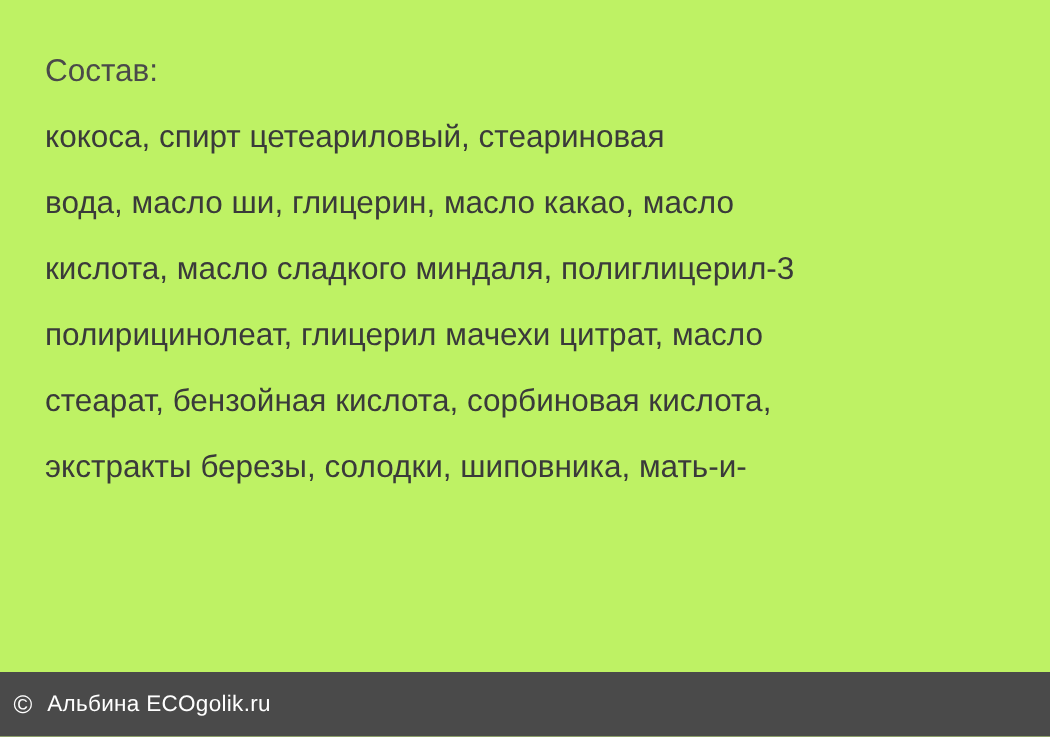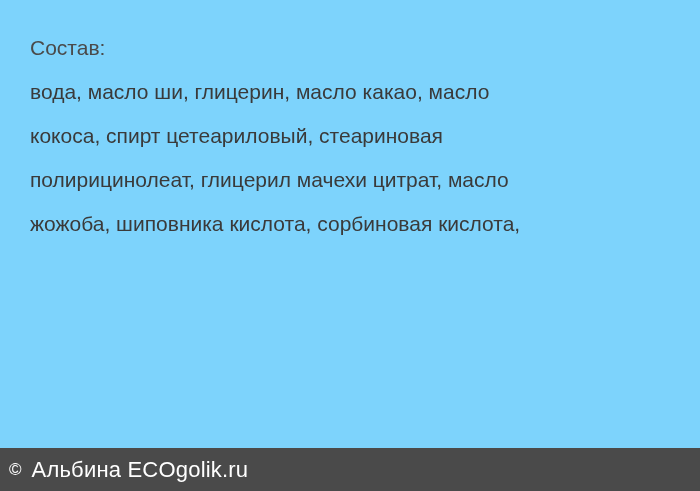--- a/index.html
+++ b/index.html
@@ -10,21 +10,21 @@
     width: 700px;
     height: 491px;
     background: #ffffff;
     font-family: "Liberation Sans", sans-serif;
     overflow: hidden;
     position: relative;
   }
   .page {
     position: absolute;
     inset: 0;
-    background: #7dd3fc;
+    background: #bef264;
   }
   .content {
     position: absolute;
     left: 30px;
     top: 26px;
     right: 20px;
   }
   .heading {
     font-size: 21px;
     line-height: 44px;
@@ -51,37 +51,39 @@
     color: #ffffff;
   }
   .wm-copy {
     font-size: 17px;
     margin-left: 9px;
     margin-right: 10px;
     line-height: 1;
     color: #ffffff;
   }
   .wm-text {
-    font-size: 22px;
+    font-size: 15px;
     letter-spacing: 0.2px;
     color: #ffffff;
     text-align: center;
   }
 </style>
 </head>
 <body>
 
 <div class="page">
   <div class="content">
     <div class="heading">Состав:</div>
     <div class="ingredients">
+      <div class="ing-line">кокоса, спирт цетеариловый, стеариновая</div>
       <div class="ing-line">вода, масло ши, глицерин, масло какао, масло</div>
-      <div class="ing-line">кокоса, спирт цетеариловый, стеариновая</div>
+      <div class="ing-line">кислота, масло сладкого миндаля, полиглицерил-3</div>
       <div class="ing-line">полирицинолеат, глицерил мачехи цитрат, масло</div>
-      <div class="ing-line">жожоба, шиповника кислота, сорбиновая кислота,</div>
+      <div class="ing-line">стеарат, бензойная кислота, сорбиновая кислота,</div>
+      <div class="ing-line">экстракты березы, солодки, шиповника, мать-и-</div>
     </div>
   </div>
 
   <div class="watermark">
     <span class="wm-copy">©</span>
     <span class="wm-text">Альбина  ECOgolik.ru</span>
   </div>
 </div>
 
 </body></html>

